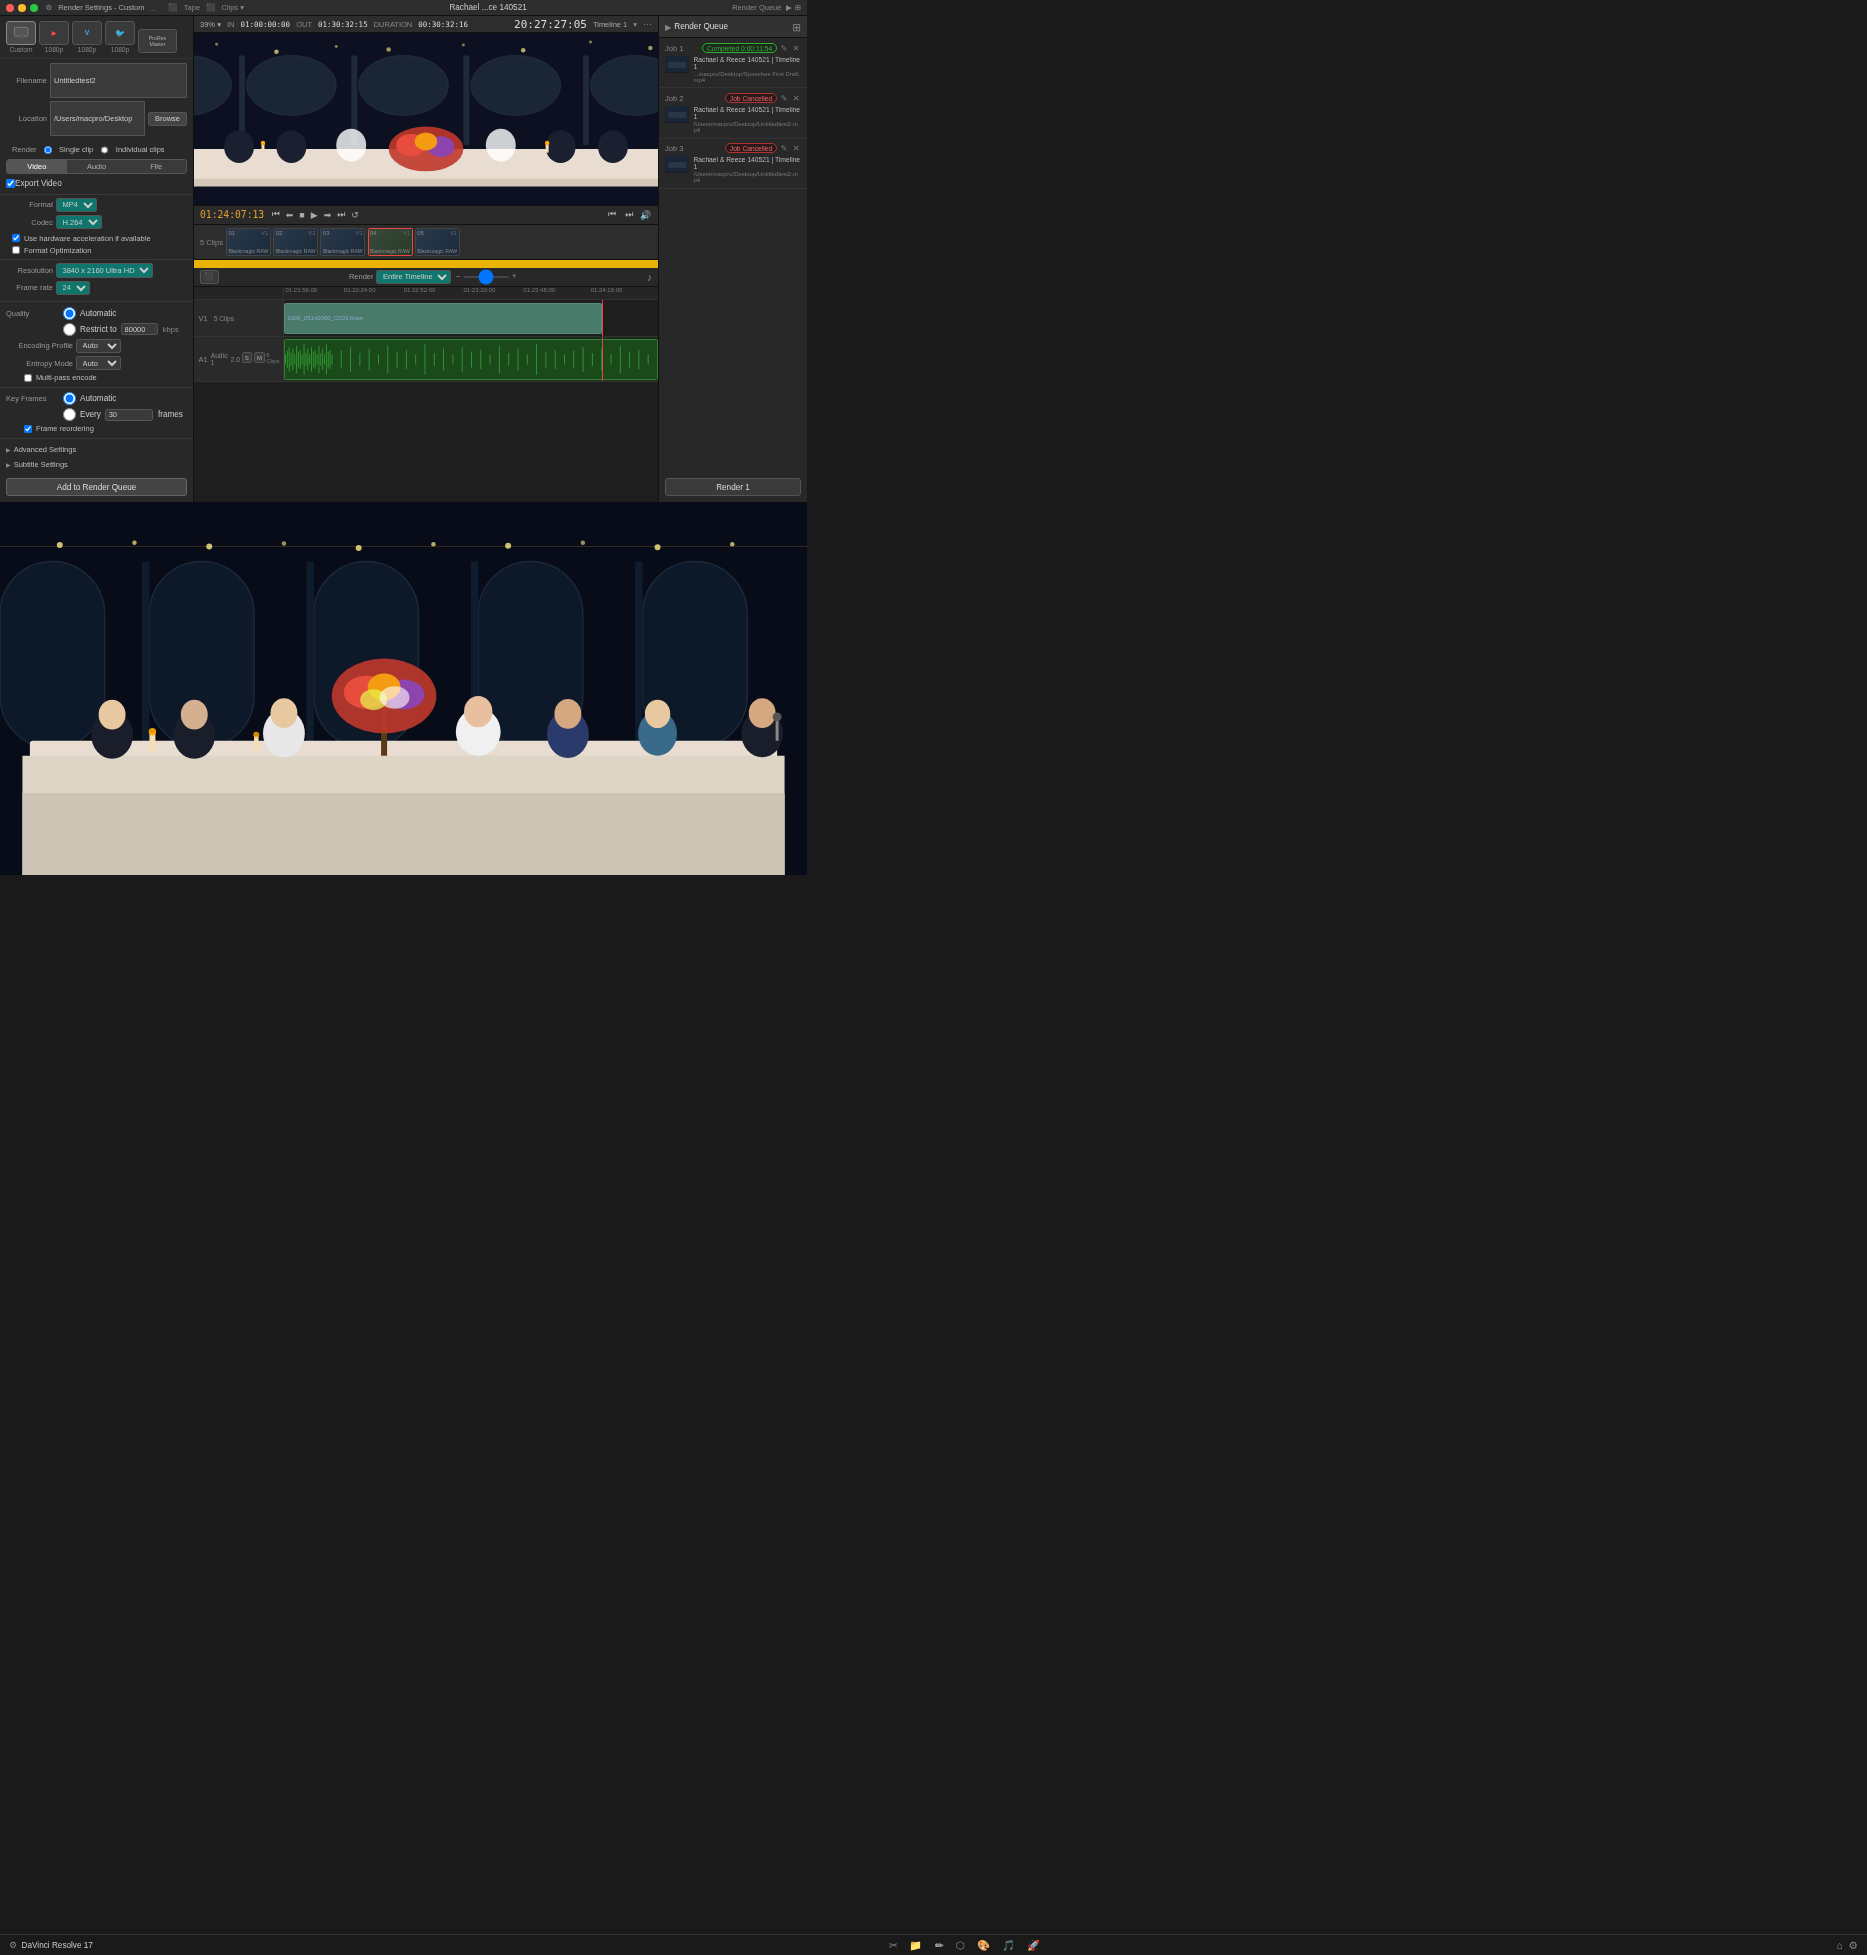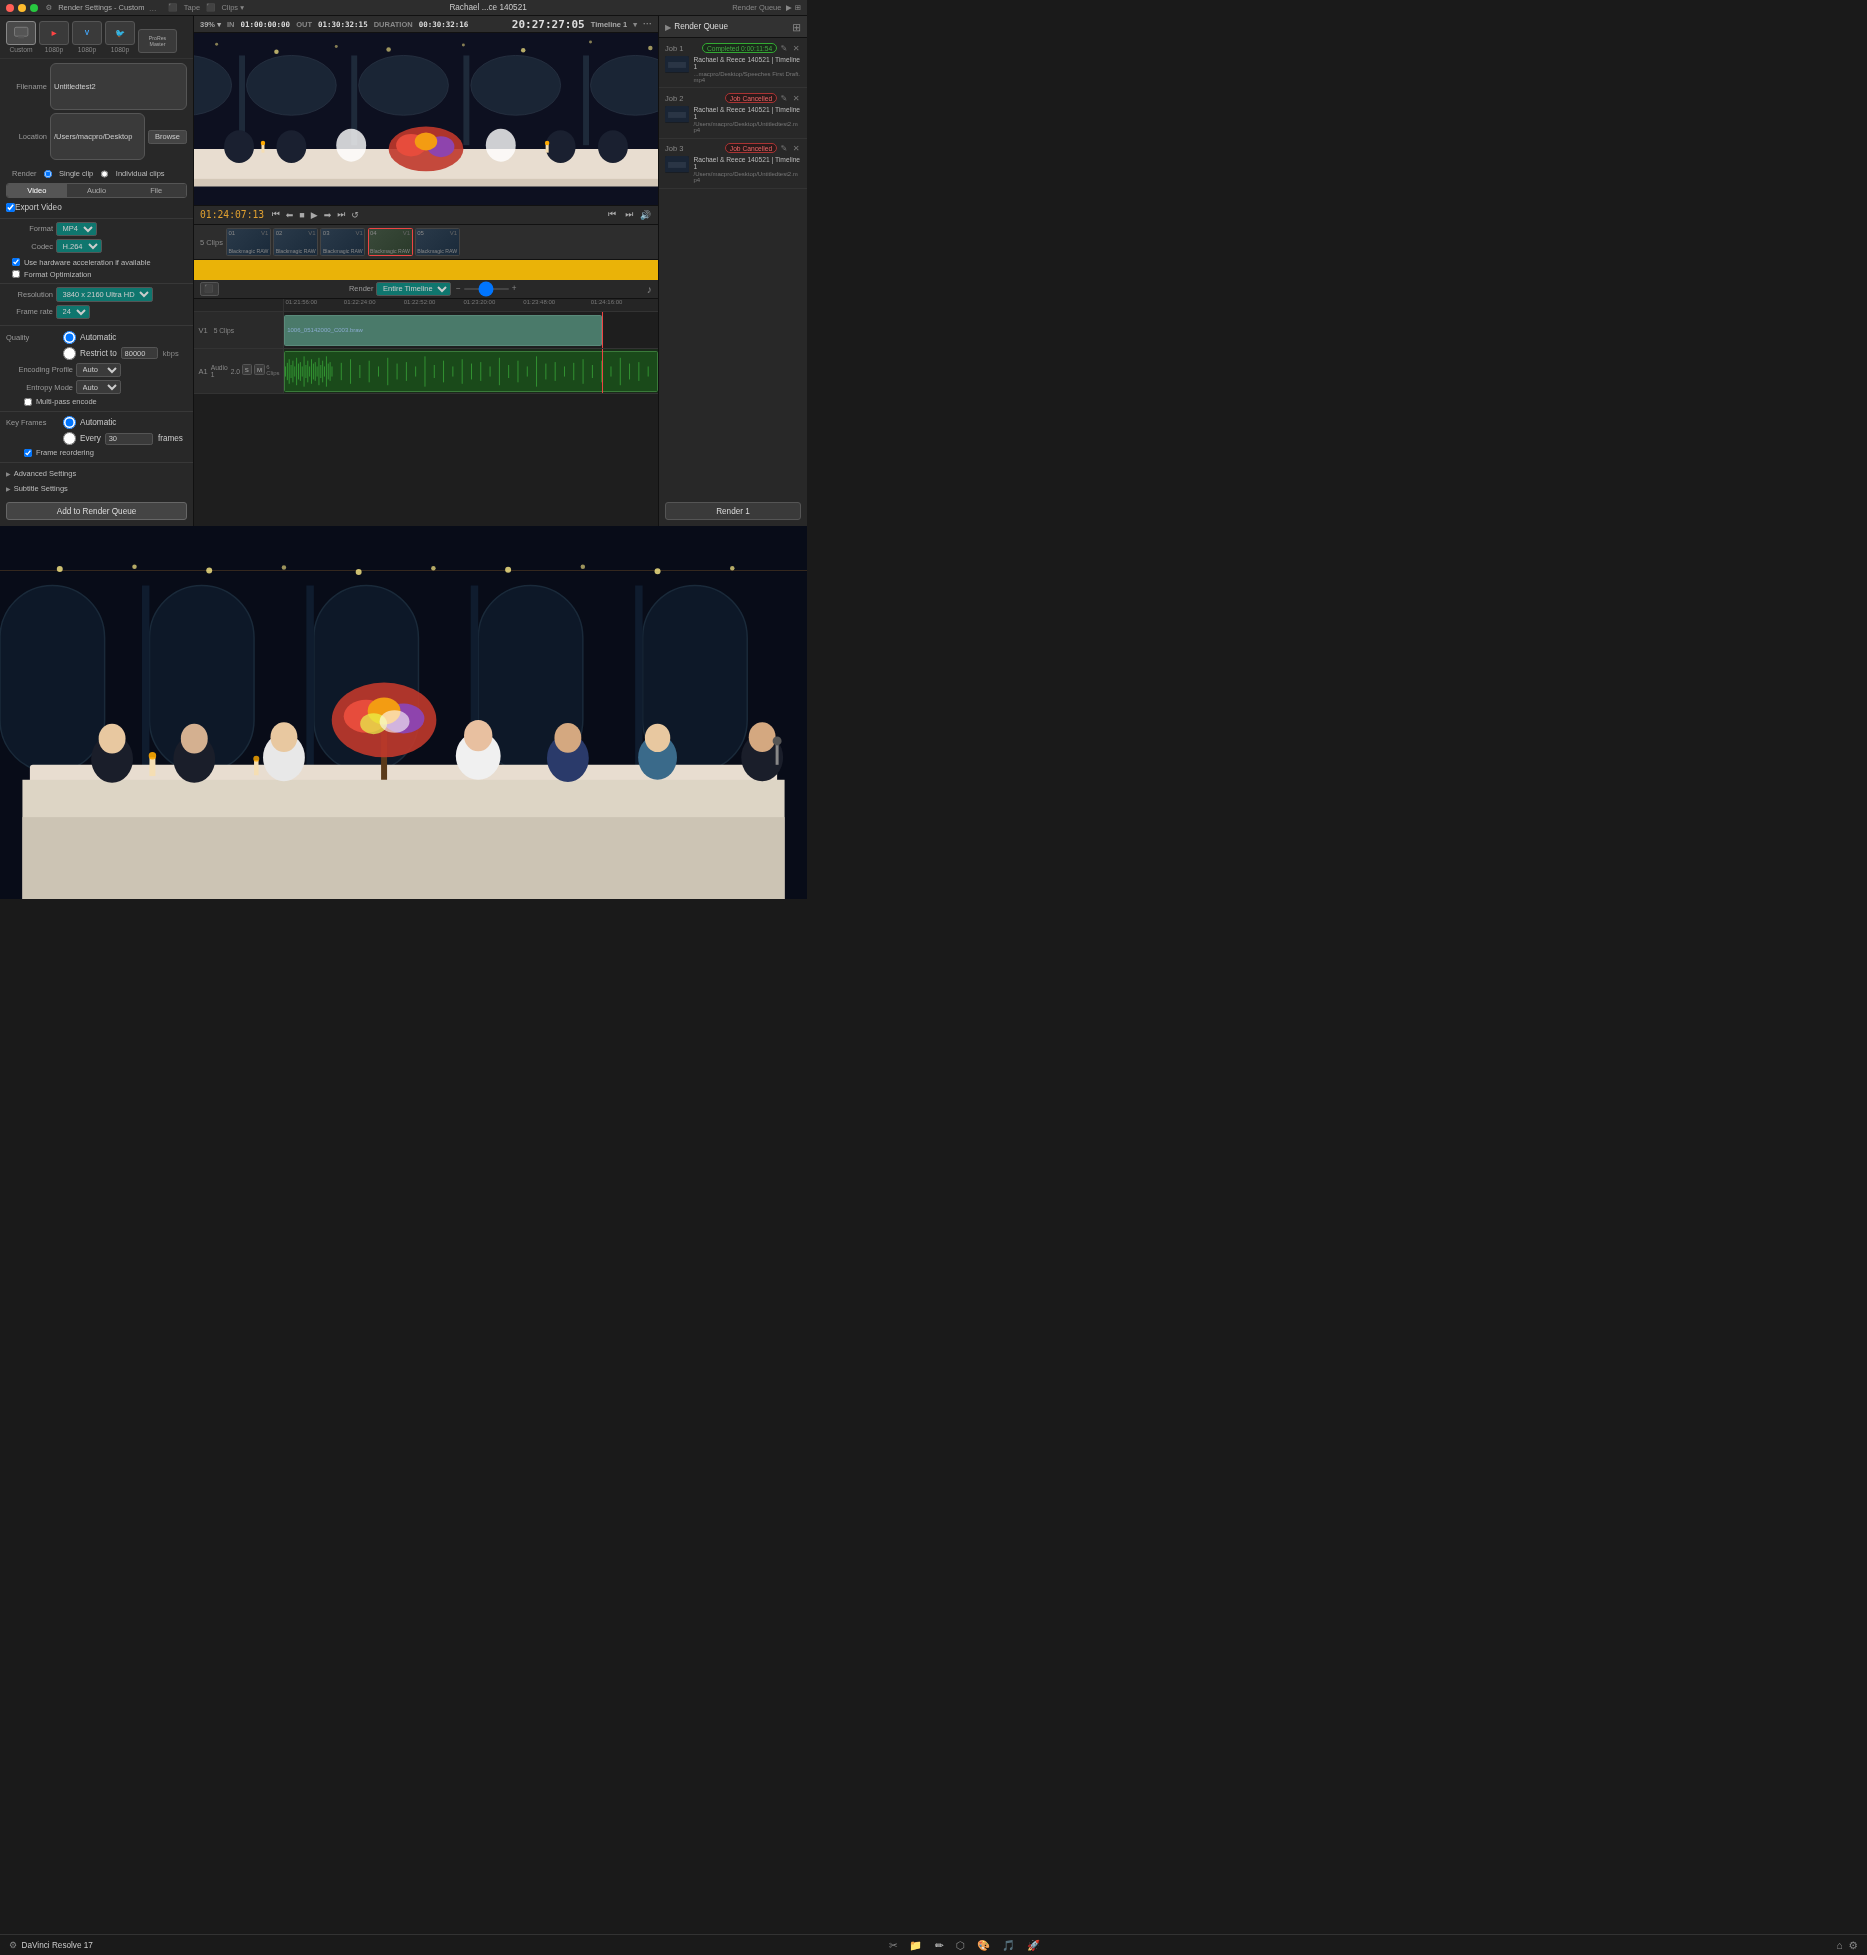--- a/index.html
+++ b/index.html
@@ -21,21 +21,21 @@
     .preset-row { display: flex; gap: 3px; padding: 4.5px 6px; border-bottom: 0.7px solid #333; align-items: flex-end; }
     .preset-item { display: flex; flex-direction: column; align-items: center; gap: 1.5px; }
     .preset-btn { background: #3a3a3a; border: 0.7px solid #555; border-radius: 3px; width: 30px; height: 24px; display: flex; align-items: center; justify-content: center; cursor: pointer; color: #aaa; font-size: 6.7px; }
     .preset-btn.active { background: #4a4a4a; border-color: #888; }
     .preset-label { color: #888; font-size: 6.7px; }
 
     
     .form-section { padding: 4.5px 6px; }
     .form-row { display: flex; align-items: center; margin-bottom: 3px; gap: 3px; }
     .form-label { color: #999; font-size: 7.5px; width: 41px; text-align: right; flex-shrink: 0; }
-    .form-input { background: #3a3a3a; border: 0.7px solid #555; border-radius: 6px; color: #ccc; font-size: 7.5px; padding: 18px 3px; flex: 1; }
+    .form-input { background: #3a3a3a; border: 0.7px solid #555; border-radius: 1px; color: #ccc; font-size: 7.5px; padding: 12px 3px; flex: 1; }
     .form-btn { background: #444; border: 0.7px solid #555; border-radius: 2.2px; color: #ccc; font-size: 7.5px; padding: 1.5px 6px; cursor: pointer; }
 
     
     .tab-row { display: flex; margin: 3px 6px; border: 0.7px solid #555; border-radius: 3px; overflow: hidden; }
     .tab-item { flex: 1; text-align: center; padding: 2.2px; cursor: pointer; color: #aaa; font-size: 7.5px; background: #3a3a3a; }
     .tab-item.active { background: #555; color: #fff; }
 
     
     .check-row { display: flex; align-items: center; gap: 3.7px; padding: 1.5px 6px; }
     .check-row input[type=checkbox] { width: 8.2px; height: 8.2px; }
@@ -56,21 +56,21 @@
     .collapsible { padding: 3px 6px; cursor: pointer; color: #bbb; font-size: 7.5px; display: flex; align-items: center; gap: 3px; }
     .caret { font-size: 6px; color: #888; }
 
     
     .add-render-btn { margin: 6px; background: #444; border: 0.7px solid #666; border-radius: 3px; color: #ddd; font-size: 8.2px; padding: 3.7px; cursor: pointer; text-align: center; }
 
     
     .center-panel { flex: 1; display: flex; flex-direction: column; overflow: hidden; }
 
     
-    .center-topbar { background: #2d2d2d; height: 16.4px; display: flex; align-items: center; padding: 0 6px; border-bottom: 0.7px solid #111; gap: 6px; font-weight: bold; }
+    .center-topbar { background: #2d2d2d; height: 16.4px; display: flex; align-items: center; padding: 0 6px; border-bottom: 0.7px solid #111; gap: 6px; }
     .zoom-ctrl { display: flex; align-items: center; gap: 2.2px; color: #aaa; font-size: 7.5px; }
     .timecode { color: #ddd; font-size: 11px; font-family: monospace; }
 
     
     .preview-area { background: #eab308; flex: 1; position: relative; min-height: 149px; display: flex; flex-direction: column; }
     
     .preview-placeholder { width: 100%; height: 164px; background: linear-gradient(180deg, #1a1a2e 0%, #16213e 30%, #0f3460 60%, #533483 100%); position: relative; overflow: hidden; display: flex; align-items: flex-end; }
 
     
     .timecode-bar { background: #2a2a2a; padding: 2.2px 6px; display: flex; align-items: center; gap: 6px; border-top: 0.7px solid #111; border-bottom: 0.7px solid #111; }

